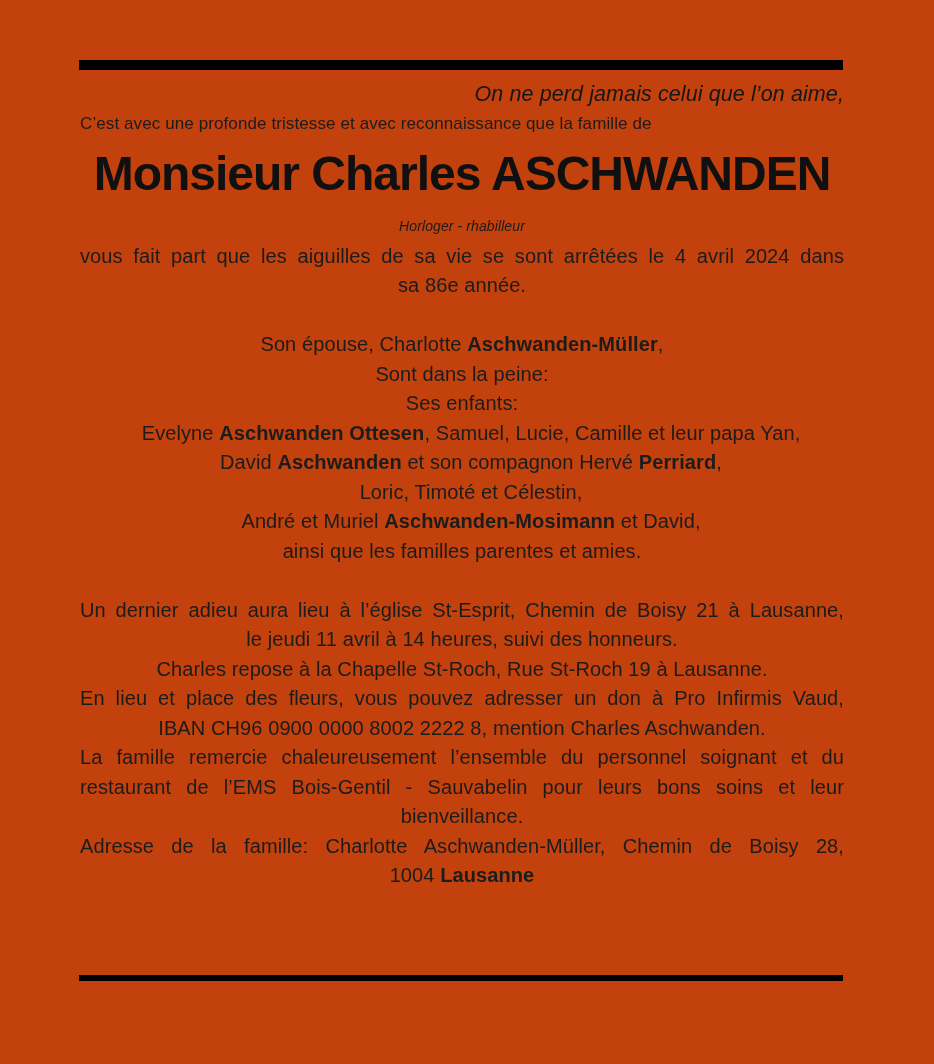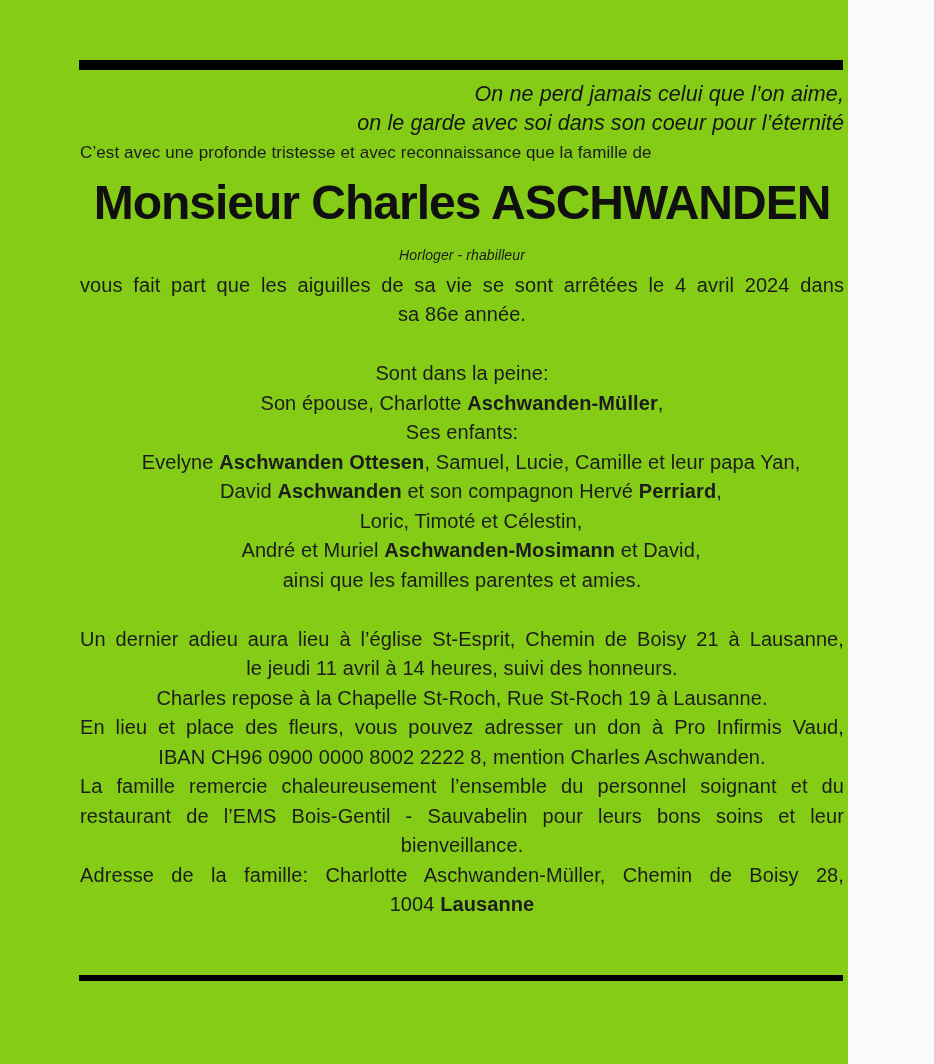--- a/index.html
+++ b/index.html
@@ -3,23 +3,23 @@
 <meta charset="utf-8">
 <style>
   html, body {
     margin: 0;
     padding: 0;
     background: #fbfbfb;
     font-family: "Liberation Sans", sans-serif;
   }
   .sheet {
     position: relative;
-    width: 848px;
+    width: 934px;
     height: 1064px;
-    background: #84cc16;
+    background: #c2410c;
     overflow: hidden;
     color: #1c1c1c;
   }
   .bar {
     position: absolute;
     left: 79px;
     width: 764px;
     background: #000000;
   }
   .bar-top    { top: 60px;  height: 10px; }
@@ -77,37 +77,36 @@
 </style>
 </head>
 <body>
 
 <div class="sheet">
   <div class="bar bar-top"></div>
 
   <div class="content">
     <div class="epigraph">
       <div class="ep-line">On ne perd jamais celui que l’on aime,</div>
-      <div class="ep-line">on le garde avec soi dans son coeur pour l’éternité</div>
     </div>
 
     <div class="intro">C’est avec une profonde tristesse et avec reconnaissance que la famille de</div>
 
     <h1 class="name">Monsieur Charles ASCHWANDEN</h1>
 
     <div class="profession">Horloger - rhabilleur</div>
 
     <div id="body-blocks">
         <div class="block">
           <div class="line jl"><span>vous fait part que les aiguilles de sa vie se sont arrêtées le 4 avril 2024 dans</span></div>
           <div class="line"><span>sa 86e année.</span></div>
         </div>
         <div class="block gap">
+          <div class="line"><span>Son épouse, Charlotte </span><span class="b">Aschwanden-Müller</span><span>,</span></div>
           <div class="line"><span>Sont dans la peine:</span></div>
-          <div class="line"><span>Son épouse, Charlotte </span><span class="b">Aschwanden-Müller</span><span>,</span></div>
           <div class="line"><span>Ses enfants:</span></div>
           <div class="line ind"><span>Evelyne </span><span class="b">Aschwanden Ottesen</span><span>, Samuel, Lucie, Camille et leur papa Yan,</span></div>
           <div class="line ind"><span>David </span><span class="b">Aschwanden</span><span> et son compagnon Hervé </span><span class="b">Perriard</span><span>,</span></div>
           <div class="line ind"><span>Loric, Timoté et Célestin,</span></div>
           <div class="line ind"><span>André et Muriel </span><span class="b">Aschwanden-Mosimann</span><span> et David,</span></div>
           <div class="line"><span>ainsi que les familles parentes et amies.</span></div>
         </div>
         <div class="block gap">
           <div class="line jl"><span>Un dernier adieu aura lieu à l’église St-Esprit, Chemin de Boisy 21 à Lausanne,</span></div>
           <div class="line"><span>le jeudi 11 avril à 14 heures, suivi des honneurs.</span></div>

